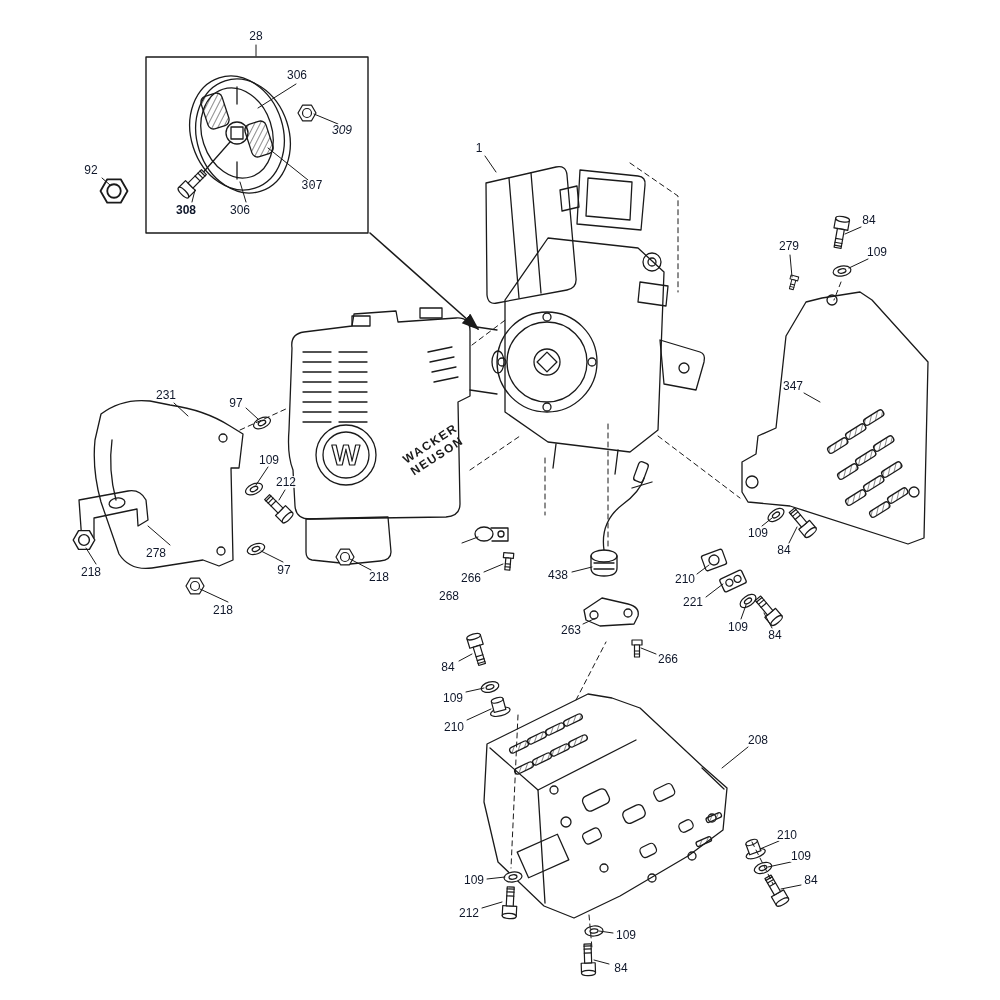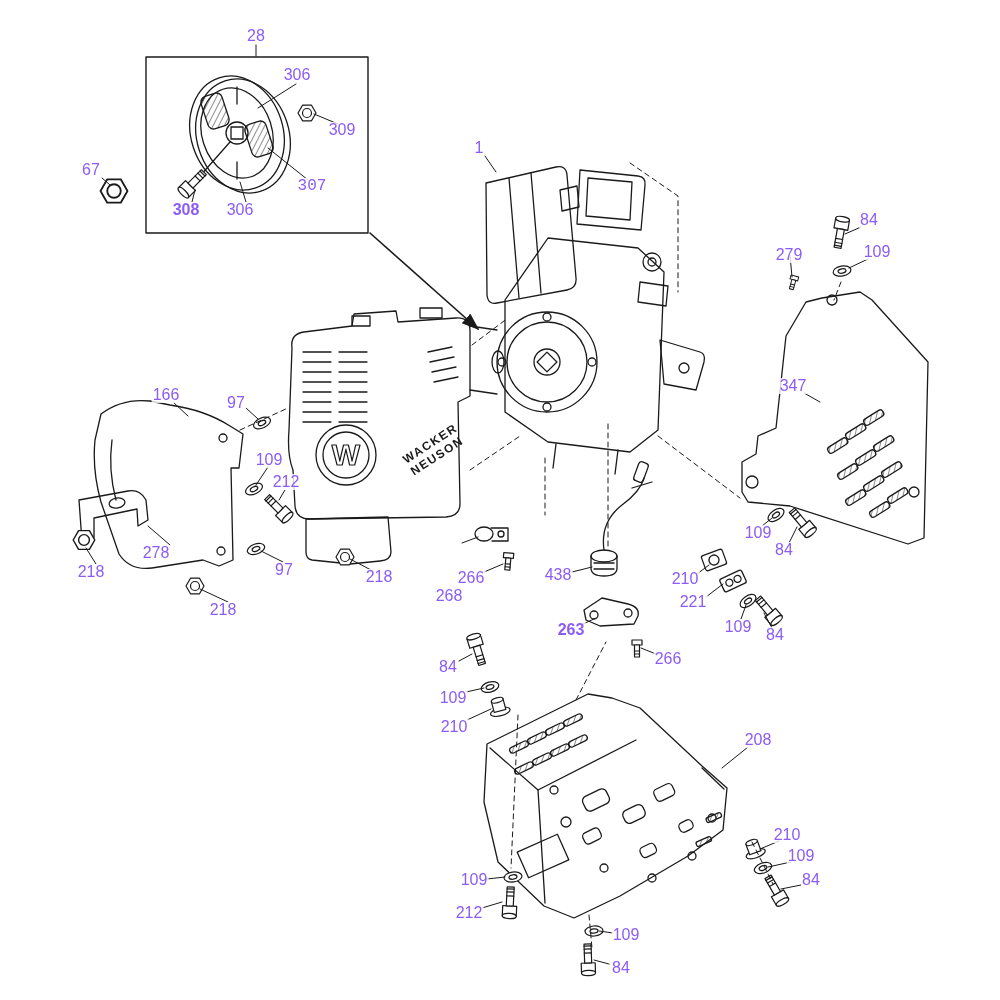--- a/index.html
+++ b/index.html
@@ -1,19 +1,19 @@
 <!DOCTYPE html>
 <html><head>
 <meta charset="utf-8">
 <style>
   html,body{margin:0;padding:0;background:#fff}
   .stage{position:relative;width:1000px;height:1000px;background:#fff;overflow:hidden;
          font-family:"Liberation Sans",sans-serif}
   .stage svg{position:absolute;left:0;top:0}
-  .callout{position:absolute;transform:translate(-50%,-50%);font-size:16px;color:#8b5cf6;
+  .callout{position:absolute;transform:translate(-50%,-50%);font-size:12px;color:#0f172a;
            line-height:1;white-space:nowrap;background:rgba(255,255,255,.8);padding:0 1px}
   .logotext{font-size:12px;font-weight:bold;letter-spacing:1.5px;fill:#1a1a1a;stroke:none}
   .wmark{font-size:30px;font-weight:bold;fill:none;stroke:#1a1a1a;stroke-width:1.2}
 </style>
 </head>
 <body>
 
 <div class="stage">
 
 <svg width="1000" height="1000" viewBox="0 0 1000 1000">
@@ -319,43 +319,43 @@
       <line x1="482" y1="908" x2="502" y2="902"></line>
       <line x1="613" y1="933" x2="599" y2="931"></line>
       <line x1="609" y1="964" x2="594" y2="960"></line>
     </g>
   </g>
 </svg>
 
 <div id="labels">
       <span class="callout" style="left: 256px; top: 36px;">28</span>
       <span class="callout" style="left: 297px; top: 75px;">306</span>
-      <span class="callout" style="left: 342px; top: 130px;">309</span>
+      <span class="callout" style="left: 342px; top: 130px; font-style: italic;">309</span>
       <span class="callout" style="left: 312px; top: 186px; font-family: Liberation Mono, monospace;">307</span>
       <span class="callout" style="left: 240px; top: 210px;">306</span>
       <span class="callout" style="left: 186px; top: 210px; font-weight: bold;">308</span>
-      <span class="callout" style="left: 91px; top: 170px;">67</span>
+      <span class="callout" style="left: 91px; top: 170px;">92</span>
       <span class="callout" style="left: 479px; top: 148px;">1</span>
       <span class="callout" style="left: 869px; top: 220px;">84</span>
-      <span class="callout" style="left: 789px; top: 255px; text-align: right;">279</span>
+      <span class="callout" style="left: 789px; top: 246px; text-align: right;">279</span>
       <span class="callout" style="left: 877px; top: 252px;">109</span>
       <span class="callout" style="left: 793px; top: 386px;">347</span>
-      <span class="callout" style="left: 166px; top: 395px;">166</span>
+      <span class="callout" style="left: 166px; top: 395px;">231</span>
       <span class="callout" style="left: 236px; top: 403px;">97</span>
       <span class="callout" style="left: 269px; top: 460px;">109</span>
       <span class="callout" style="left: 286px; top: 482px;">212</span>
       <span class="callout" style="left: 156px; top: 553px;">278</span>
       <span class="callout" style="left: 91px; top: 572px;">218</span>
       <span class="callout" style="left: 284px; top: 570px;">97</span>
       <span class="callout" style="left: 223px; top: 610px;">218</span>
       <span class="callout" style="left: 379px; top: 577px;">218</span>
       <span class="callout" style="left: 449px; top: 548px; margin-top: 48px;">268</span>
       <span class="callout" style="left: 471px; top: 578px;">266</span>
       <span class="callout" style="left: 558px; top: 575px;">438</span>
-      <span class="callout" style="left: 571px; top: 630px; font-weight: bold;">263</span>
+      <span class="callout" style="left: 571px; top: 630px;">263</span>
       <span class="callout" style="left: 668px; top: 659px;">266</span>
       <span class="callout" style="left: 685px; top: 579px;">210</span>
       <span class="callout" style="left: 693px; top: 602px;">221</span>
       <span class="callout" style="left: 738px; top: 627px;">109</span>
       <span class="callout" style="left: 775px; top: 635px;">84</span>
       <span class="callout" style="left: 758px; top: 533px;">109</span>
       <span class="callout" style="left: 784px; top: 550px;">84</span>
       <span class="callout" style="left: 448px; top: 667px;">84</span>
       <span class="callout" style="left: 453px; top: 698px;">109</span>
       <span class="callout" style="left: 454px; top: 727px;">210</span>

